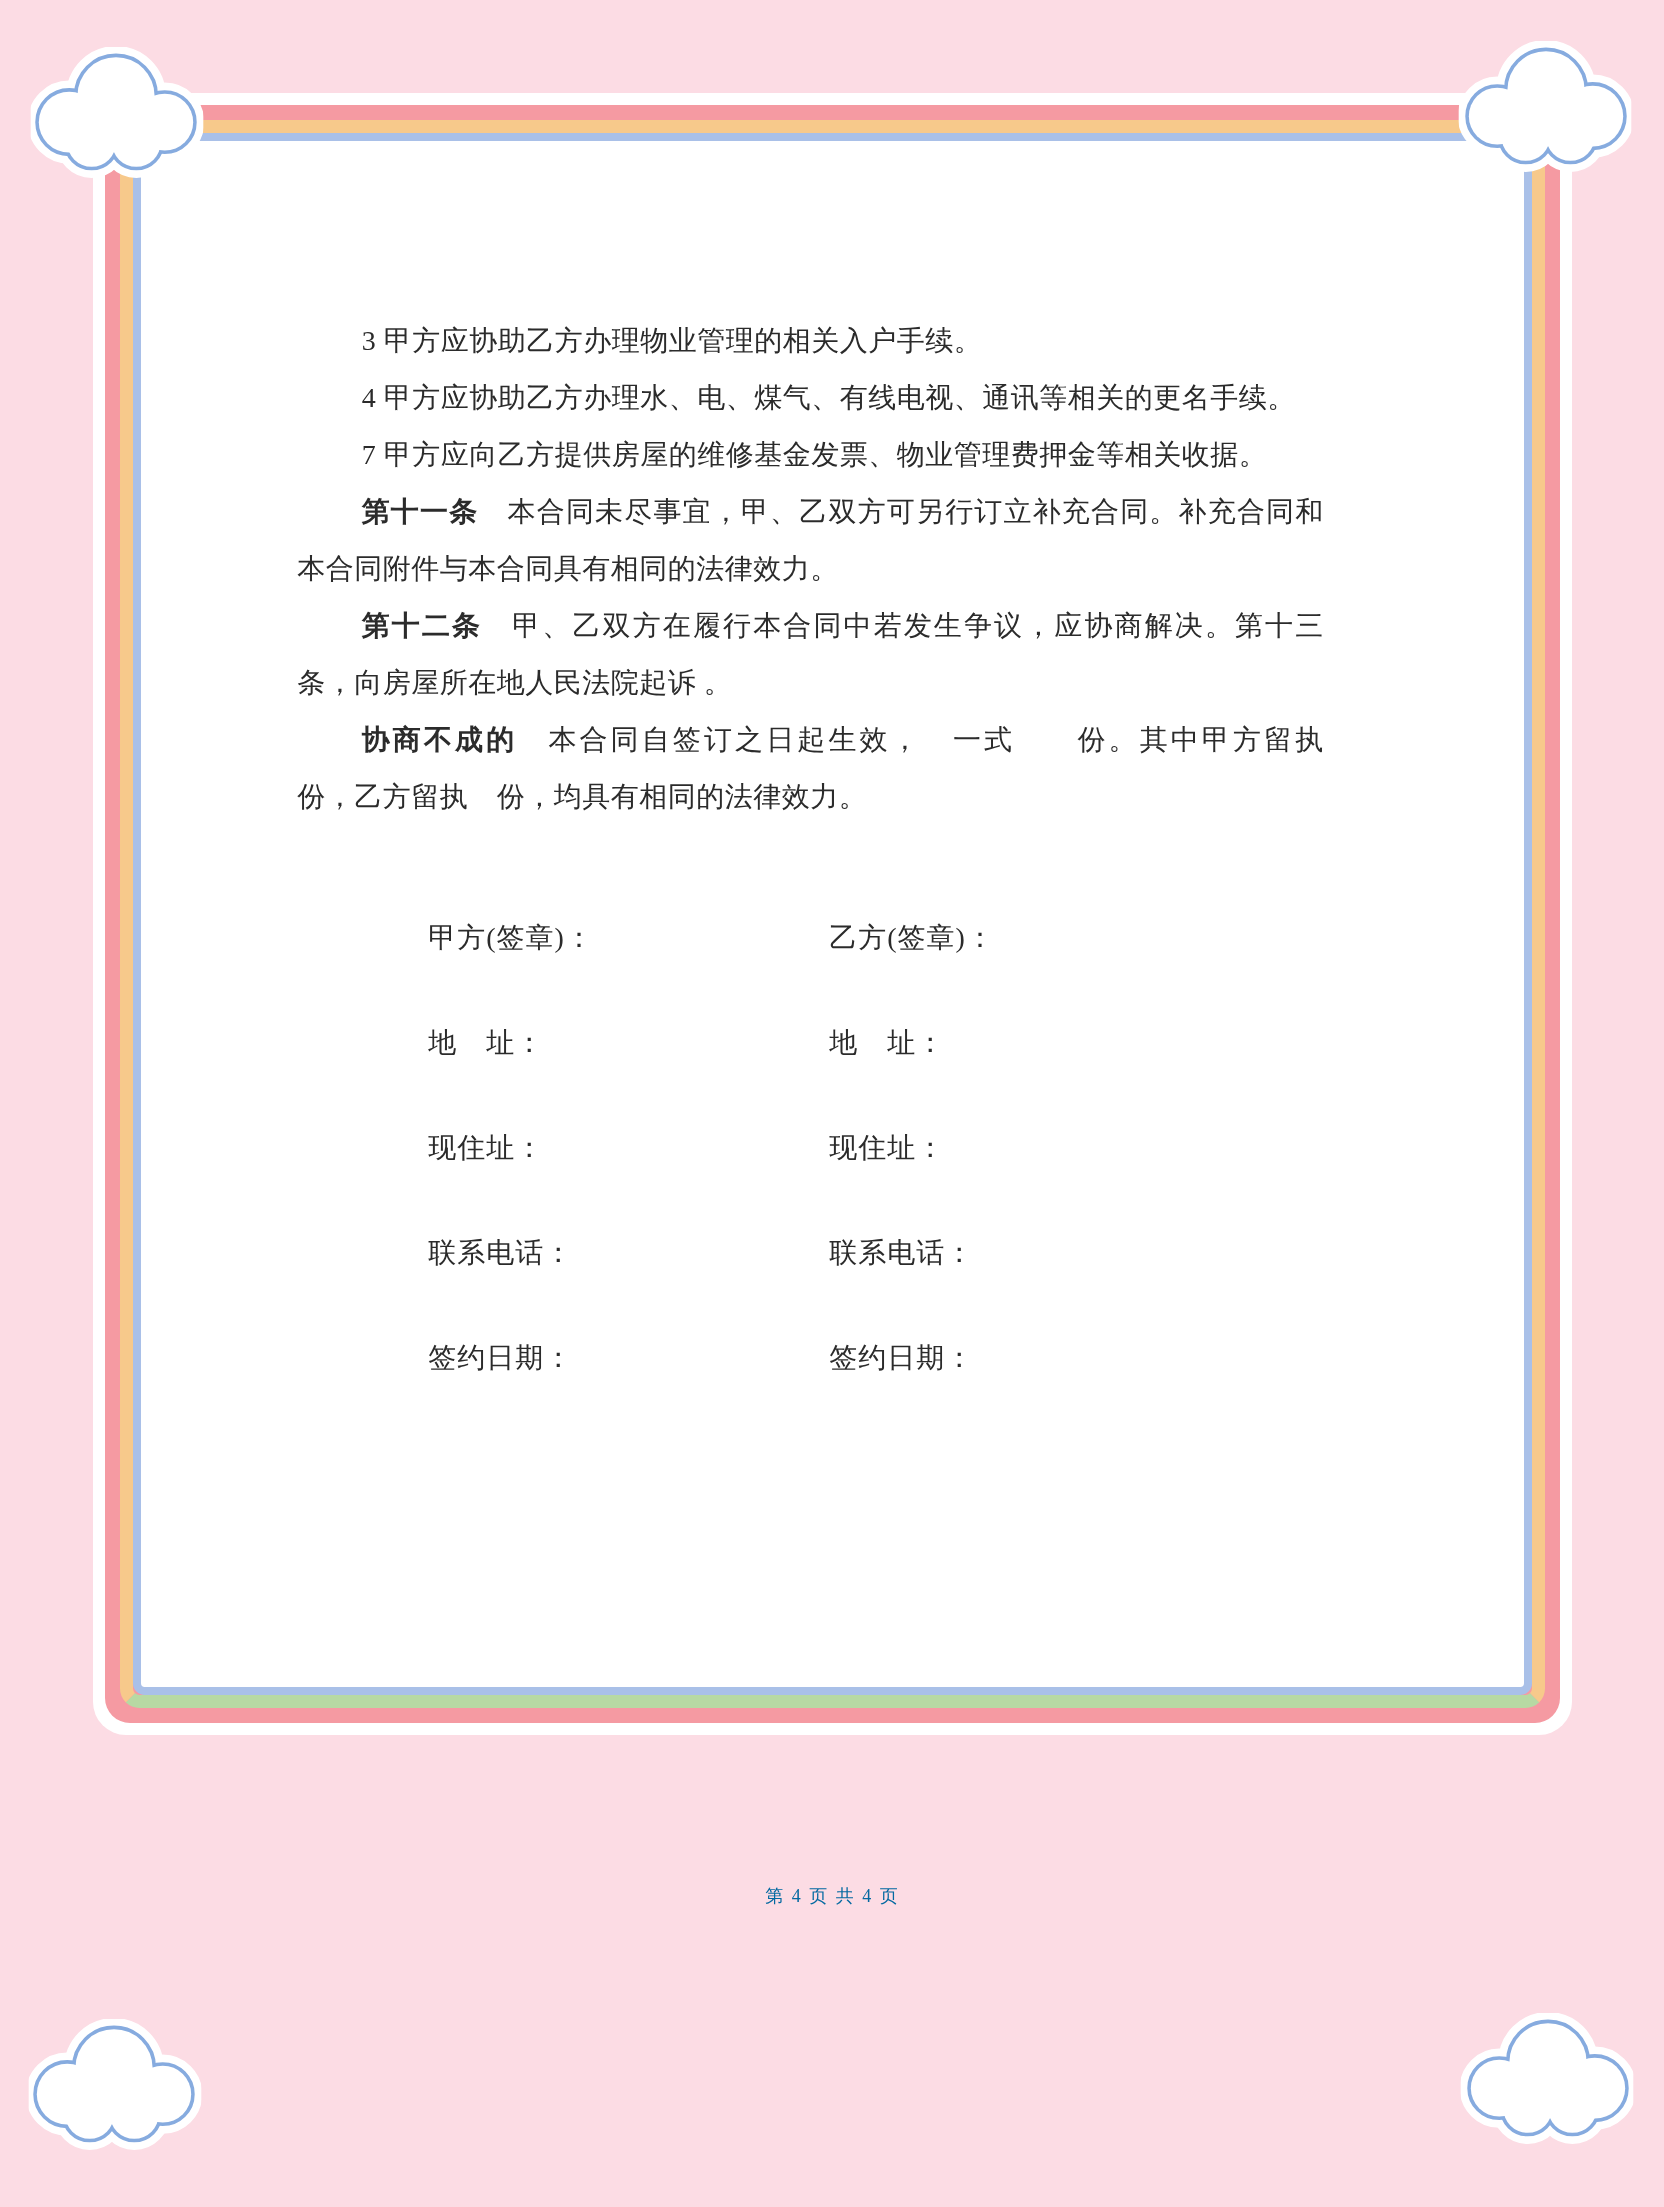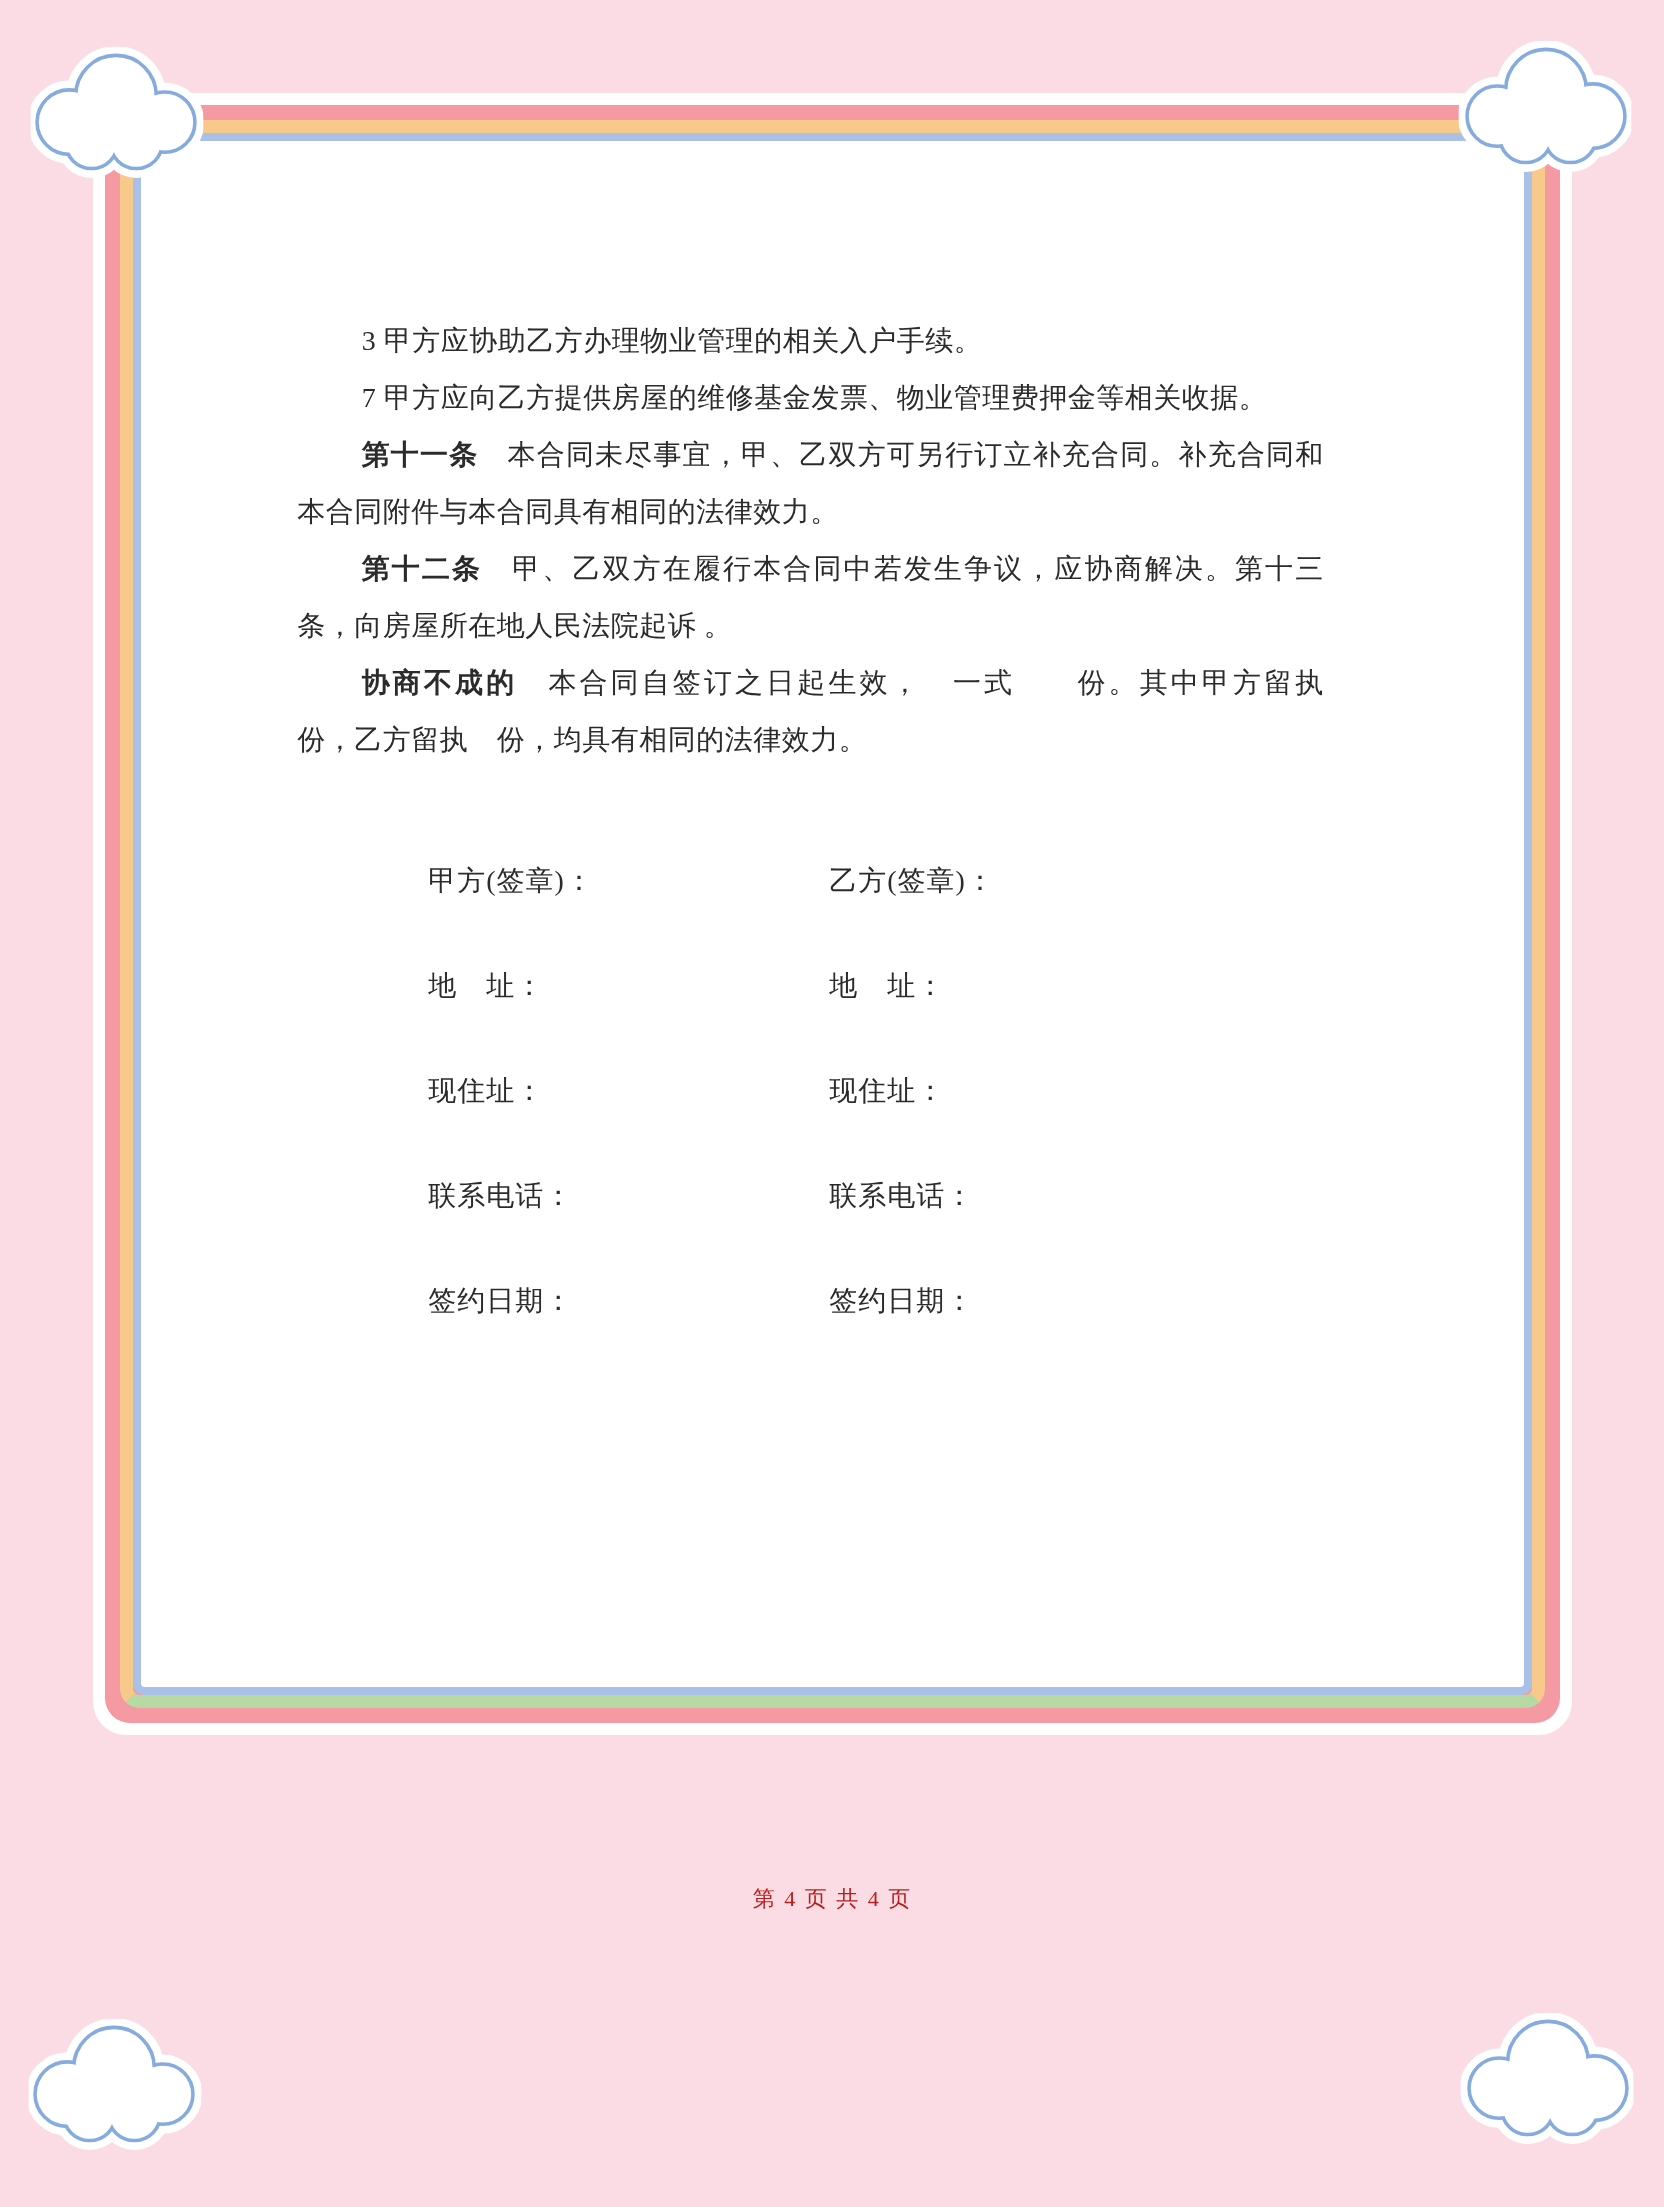--- a/index.html
+++ b/index.html
@@ -78,22 +78,22 @@
     letter-spacing: 1px;
     white-space: pre;
   }
 
   
   .footer {
     position: absolute;
     left: 0; right: 0;
     top: 1884px;
     text-align: center;
-    font-size: 22px;
-    color: #b91c1c;
+    font-size: 18px;
+    color: #0369a1;
     letter-spacing: 2px;
   }
 
   
   .cloud { position: absolute; overflow: visible; }
   .cloud-tl { left: 29px;  top: 47px;  width: 176px; height: 132px; }
   .cloud-tr { left: 1457px; top: 41px; width: 176px; height: 132px; transform: scaleX(-1); }
   .cloud-bl { left: 27px;  top: 2019px; width: 176px; height: 132px; }
   .cloud-br { left: 1459px; top: 2013px; width: 176px; height: 132px; transform: scaleX(-1); }
 </style>
@@ -131,20 +131,21 @@
   </svg>
 
   <div class="frame-white">
     <div class="stripe-salmon">
       <div class="stripe-yellow">
         <div class="stripe-blue">
 
           <div class="page">
 
             <p class="para">3 甲方应协助乙方办理物业管理的相关入户手续。</p>
+            <p class="para">4 甲方应协助乙方办理水、电、煤气、有线电视、通讯等相关的更名手续。</p>
             <p class="para">7 甲方应向乙方提供房屋的维修基金发票、物业管理费押金等相关收据。</p>
 
             <p class="para"><span class="clause-head">第十一条</span><span>　本合同未尽事宜，甲、乙双方可另行订立补充合同。补充合同和本合同附件与本合同具有相同的法律效力。</span></p>
 
             <p class="para"><span class="clause-head">第十二条</span><span>　甲、乙双方在履行本合同中若发生争议，应协商解决。第十三条，向房屋所在地人民法院起诉 。</span></p>
 
             <p class="para"><span class="clause-head">协商不成的</span><span>　本合同自签订之日起生效，　一式　　份。其中甲方留执　份，乙方留执　份，均具有相同的法律效力。</span></p>
 
             <div class="sig-block">
               <div class="sig-col sig-col-a">

